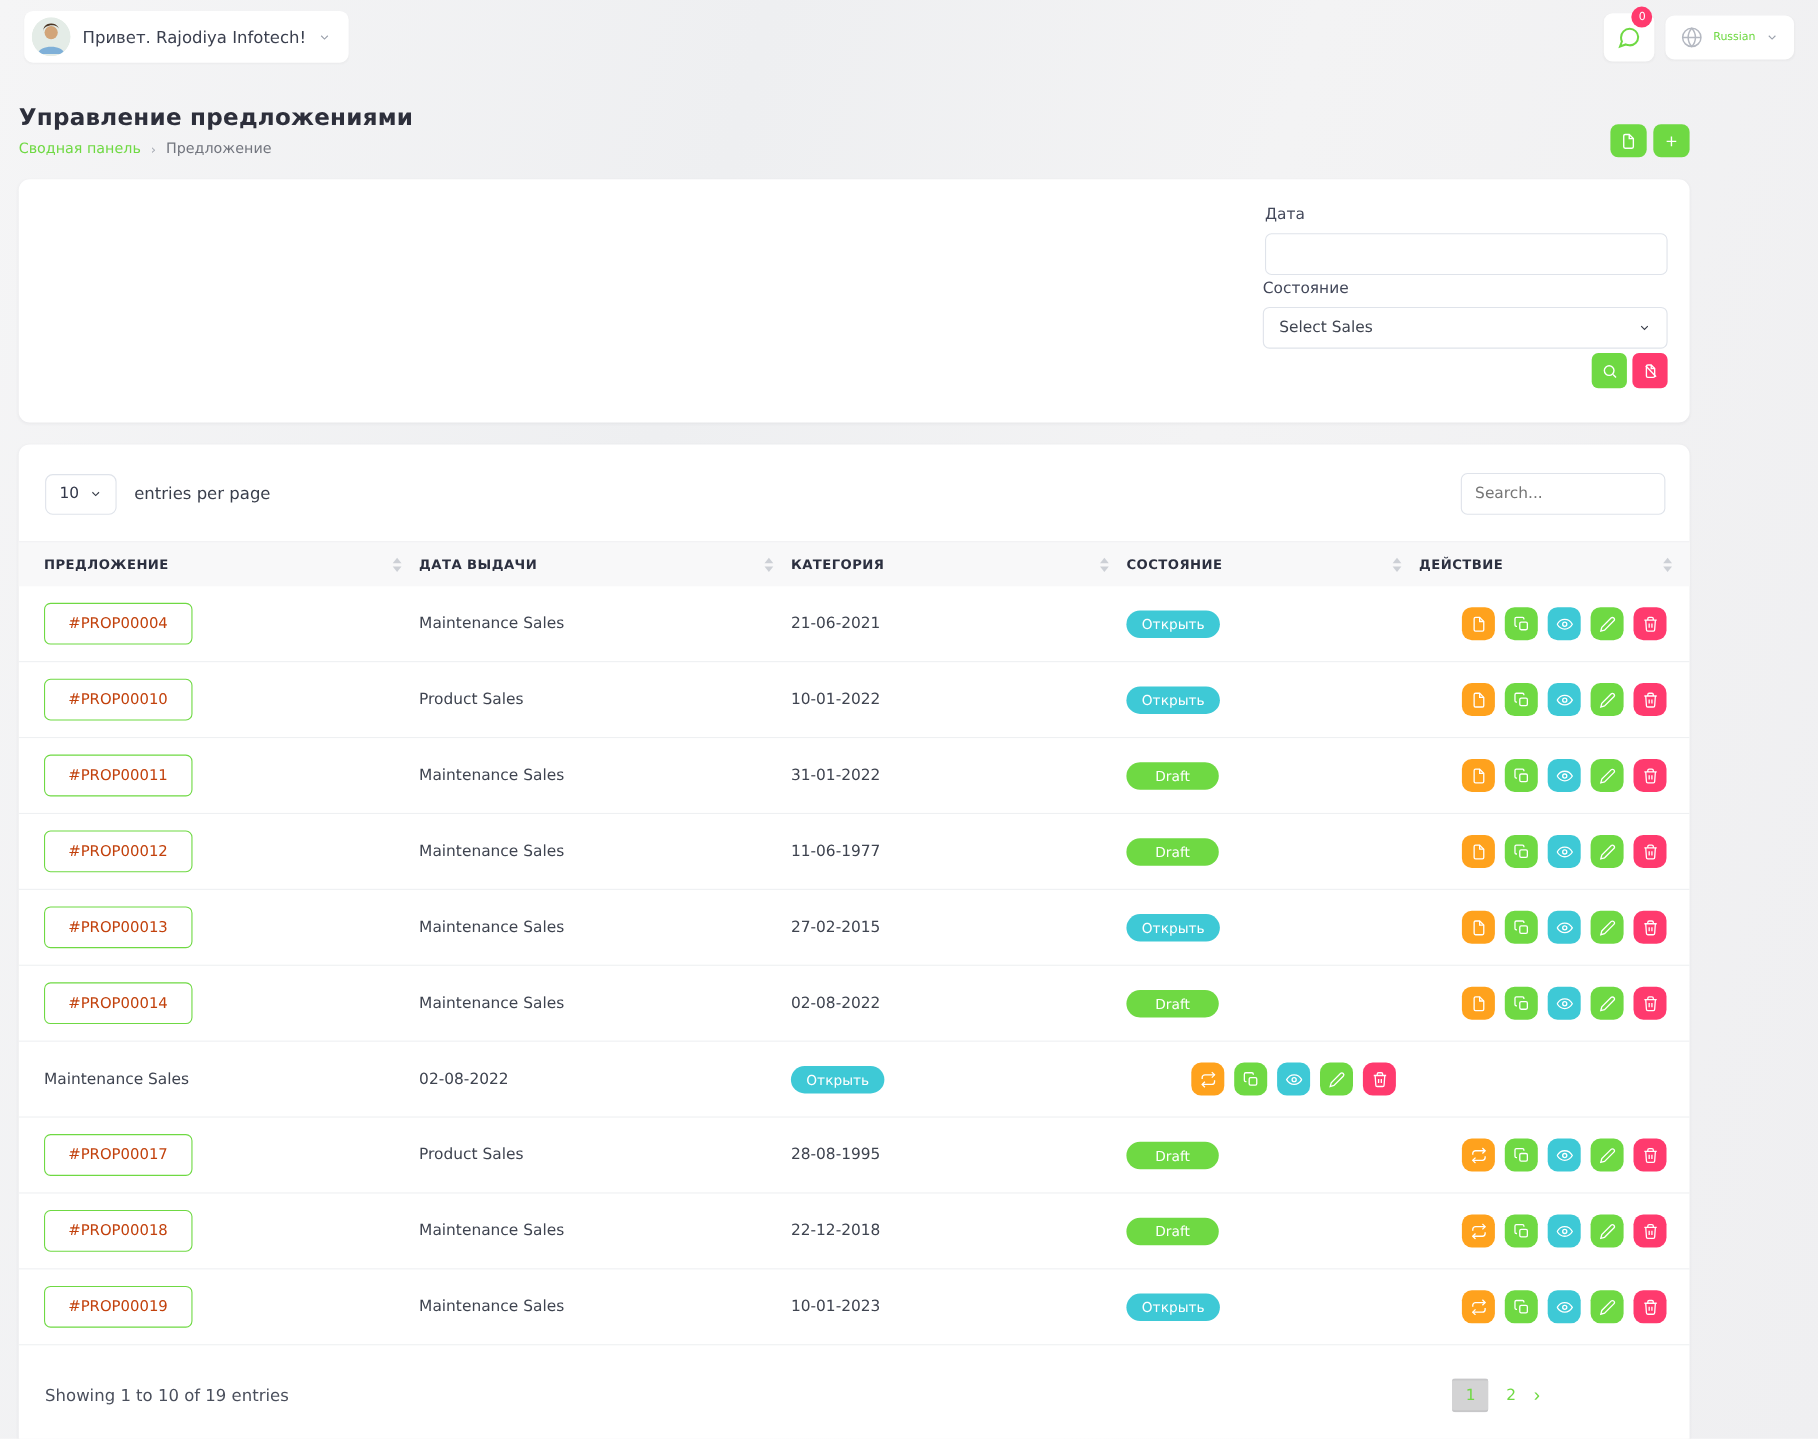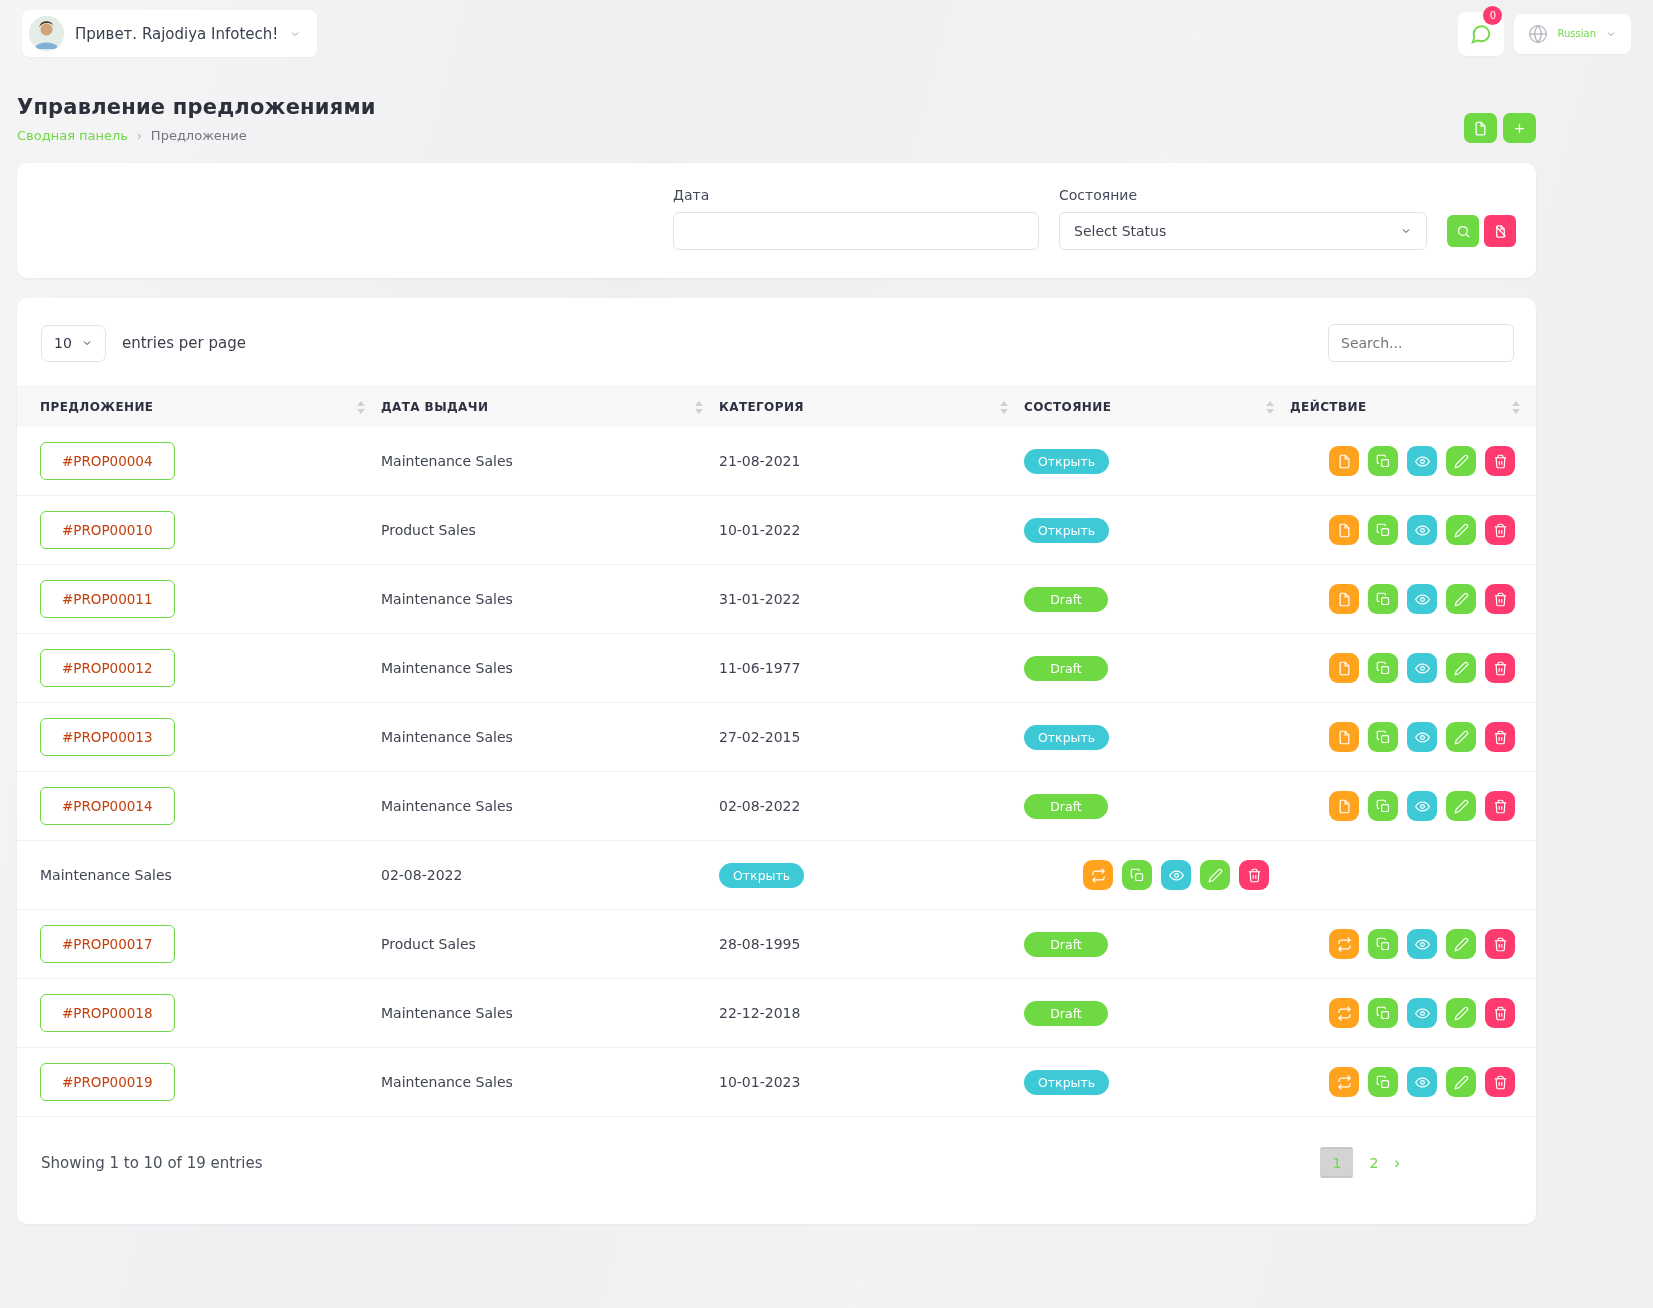--- a/index.html
+++ b/index.html
@@ -33,21 +33,21 @@
   .breadcrumb a{ color:#6fd943; text-decoration:none; cursor:pointer; }
   .breadcrumb .sep{ color:#a7abb4; font-size:12px; }
   .breadcrumb .current{ color:#72757e; }
   .head-actions{ display:flex; gap:6px; }
   .sq-btn{ width:33px; height:30px; border:none; border-radius:7px; background:#6fd943; color:#fff;
     display:flex; align-items:center; justify-content:center; cursor:pointer; }
   .sq-btn svg{ width:15px; height:15px; stroke:#fff; stroke-width:2; fill:none; }
   
   .card{ background:#fff; border-radius:10px; box-shadow:0 1px 3px rgba(40,40,60,.05); }
   .filter-card{ margin:20px 117px 0 17px; padding:24px 20px 28px 24px; display:flex; justify-content:flex-end; }
-  .filter-form{ display:flex; align-items:flex-end; gap:20px; }
+  .filter-form{ display:flex; align-items:flex-end; gap:4px;flex-direction:column; }
   .field{ display:flex; flex-direction:column; gap:9px; }
   .field label{ font-size:14px; color:#43485a; }
   .text-input{ height:38px; border:1px solid #dfe3ea; border-radius:6px; padding:0 12px; font-size:14px;
     color:#495057; font-family:inherit; background:#fff; }
   .date-input{ width:366px; }
   .select-box{ width:368px; height:38px; border:1px solid #dfe3ea; border-radius:6px; padding:0 14px;
     display:flex; align-items:center; justify-content:space-between; font-size:14px; color:#3f4450; cursor:pointer; background:#fff; }
   .select-box .chev{ stroke:#353a46; }
   .filter-btns{ display:flex; gap:5px; padding-bottom:3px; }
   .mini-btn{ width:32px; height:32px; border:none; border-radius:6px; display:flex; align-items:center;
@@ -165,21 +165,21 @@
 
 <div class="card filter-card">
   <div class="filter-form">
     <div class="field">
       <label>Дата</label>
       <input class="text-input date-input" type="text" value="" style="">
     </div>
     <div class="field">
       <label>Состояние</label>
       <div class="select-box">
-        <span>Select Status</span>
+        <span>Select Sales</span>
         <svg class="chev" viewBox="0 0 24 24">
             <polyline points="6 9 12 15 18 9"></polyline>
           </svg>
       </div>
     </div>
     <div class="filter-btns">
       <button class="mini-btn btn-green">
         <svg viewBox="0 0 24 24">
             <circle cx="11" cy="11" r="7"></circle>
             <path d="M21 21l-4.3-4.3"></path>
@@ -248,21 +248,21 @@
         </span>
     </div>
   </div>
 
   <div id="tbody">
   <div class="grid-row trow">
     <div class="cell">
       <button class="prop-btn">#PROP00004</button>
     </div>
     <div class="cell cat">Maintenance Sales</div>
-    <div class="cell date">21-08-2021</div>
+    <div class="cell date">21-06-2021</div>
     <div class="cell">
       <span class="badge badge-cyan">Открыть</span>
     </div>
     <div class="cell actions">
       <button class="abtn a-orange first-action">
         <svg viewBox="0 0 24 24">
               <path d="M13 2H7a2 2 0 0 0-2 2v16a2 2 0 0 0 2 2h10a2 2 0 0 0 2-2V8z"></path>
               <path d="M13 2v6h6"></path>
             </svg>
       </button>

